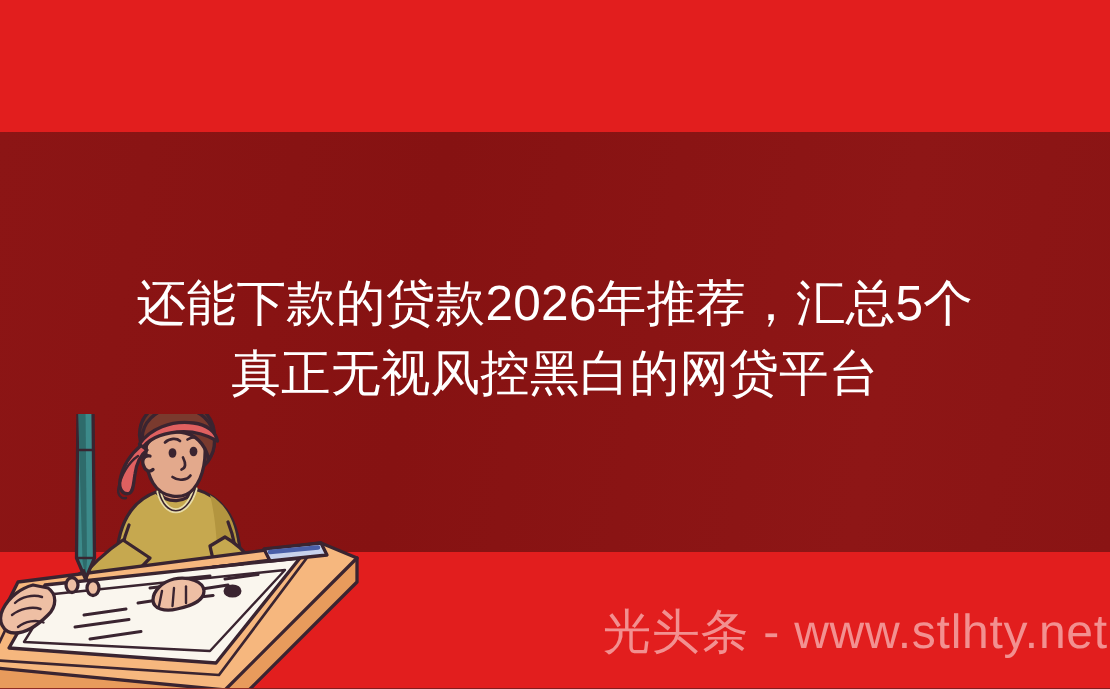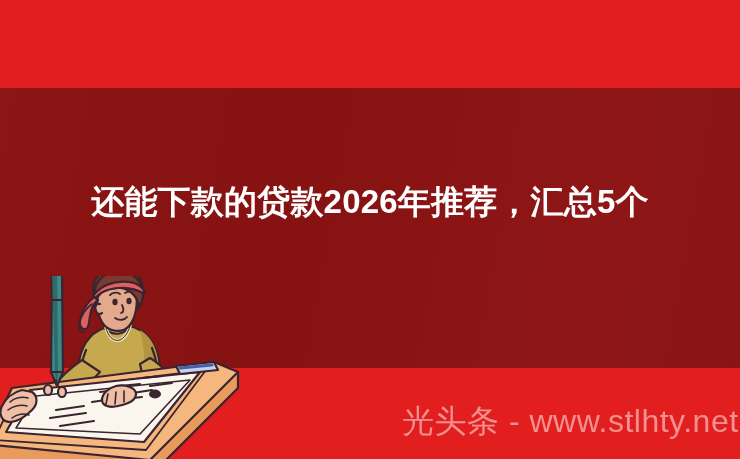--- a/index.html
+++ b/index.html
@@ -31,21 +31,21 @@
   
   #headline {
     position: absolute;
     left: 0;
     top: 178px;
     width: 740px;
     text-align: center;
     color: #FFFFFF;
     font-size: 33px;
     line-height: 47px;
-    font-weight: 700;
+    font-weight: 400;
     letter-spacing: 0.2px;
     white-space: nowrap;
     z-index: 6;
   }
   #headline .hl-line { display: block; }
 
   
   #watermark {
     position: absolute;
     left: 402px;
@@ -178,17 +178,18 @@
 
         <ellipse cx="48" cy="114" rx="4" ry="5" fill="#EEBFA4"></ellipse>
         <ellipse cx="62" cy="116" rx="4" ry="5" fill="#EEBFA4"></ellipse>
 
       </g>
     </svg>
   </div>
 
   <div id="headline">
     <span class="hl-line">还能下款的贷款2026年推荐，汇总5个</span>
+    <span class="hl-line">真正无视风控黑白的网贷平台</span>
   </div>
 
   <div id="watermark">光头条 - www.stlhty.net</div>
 
 </div>
 
 </body></html>

